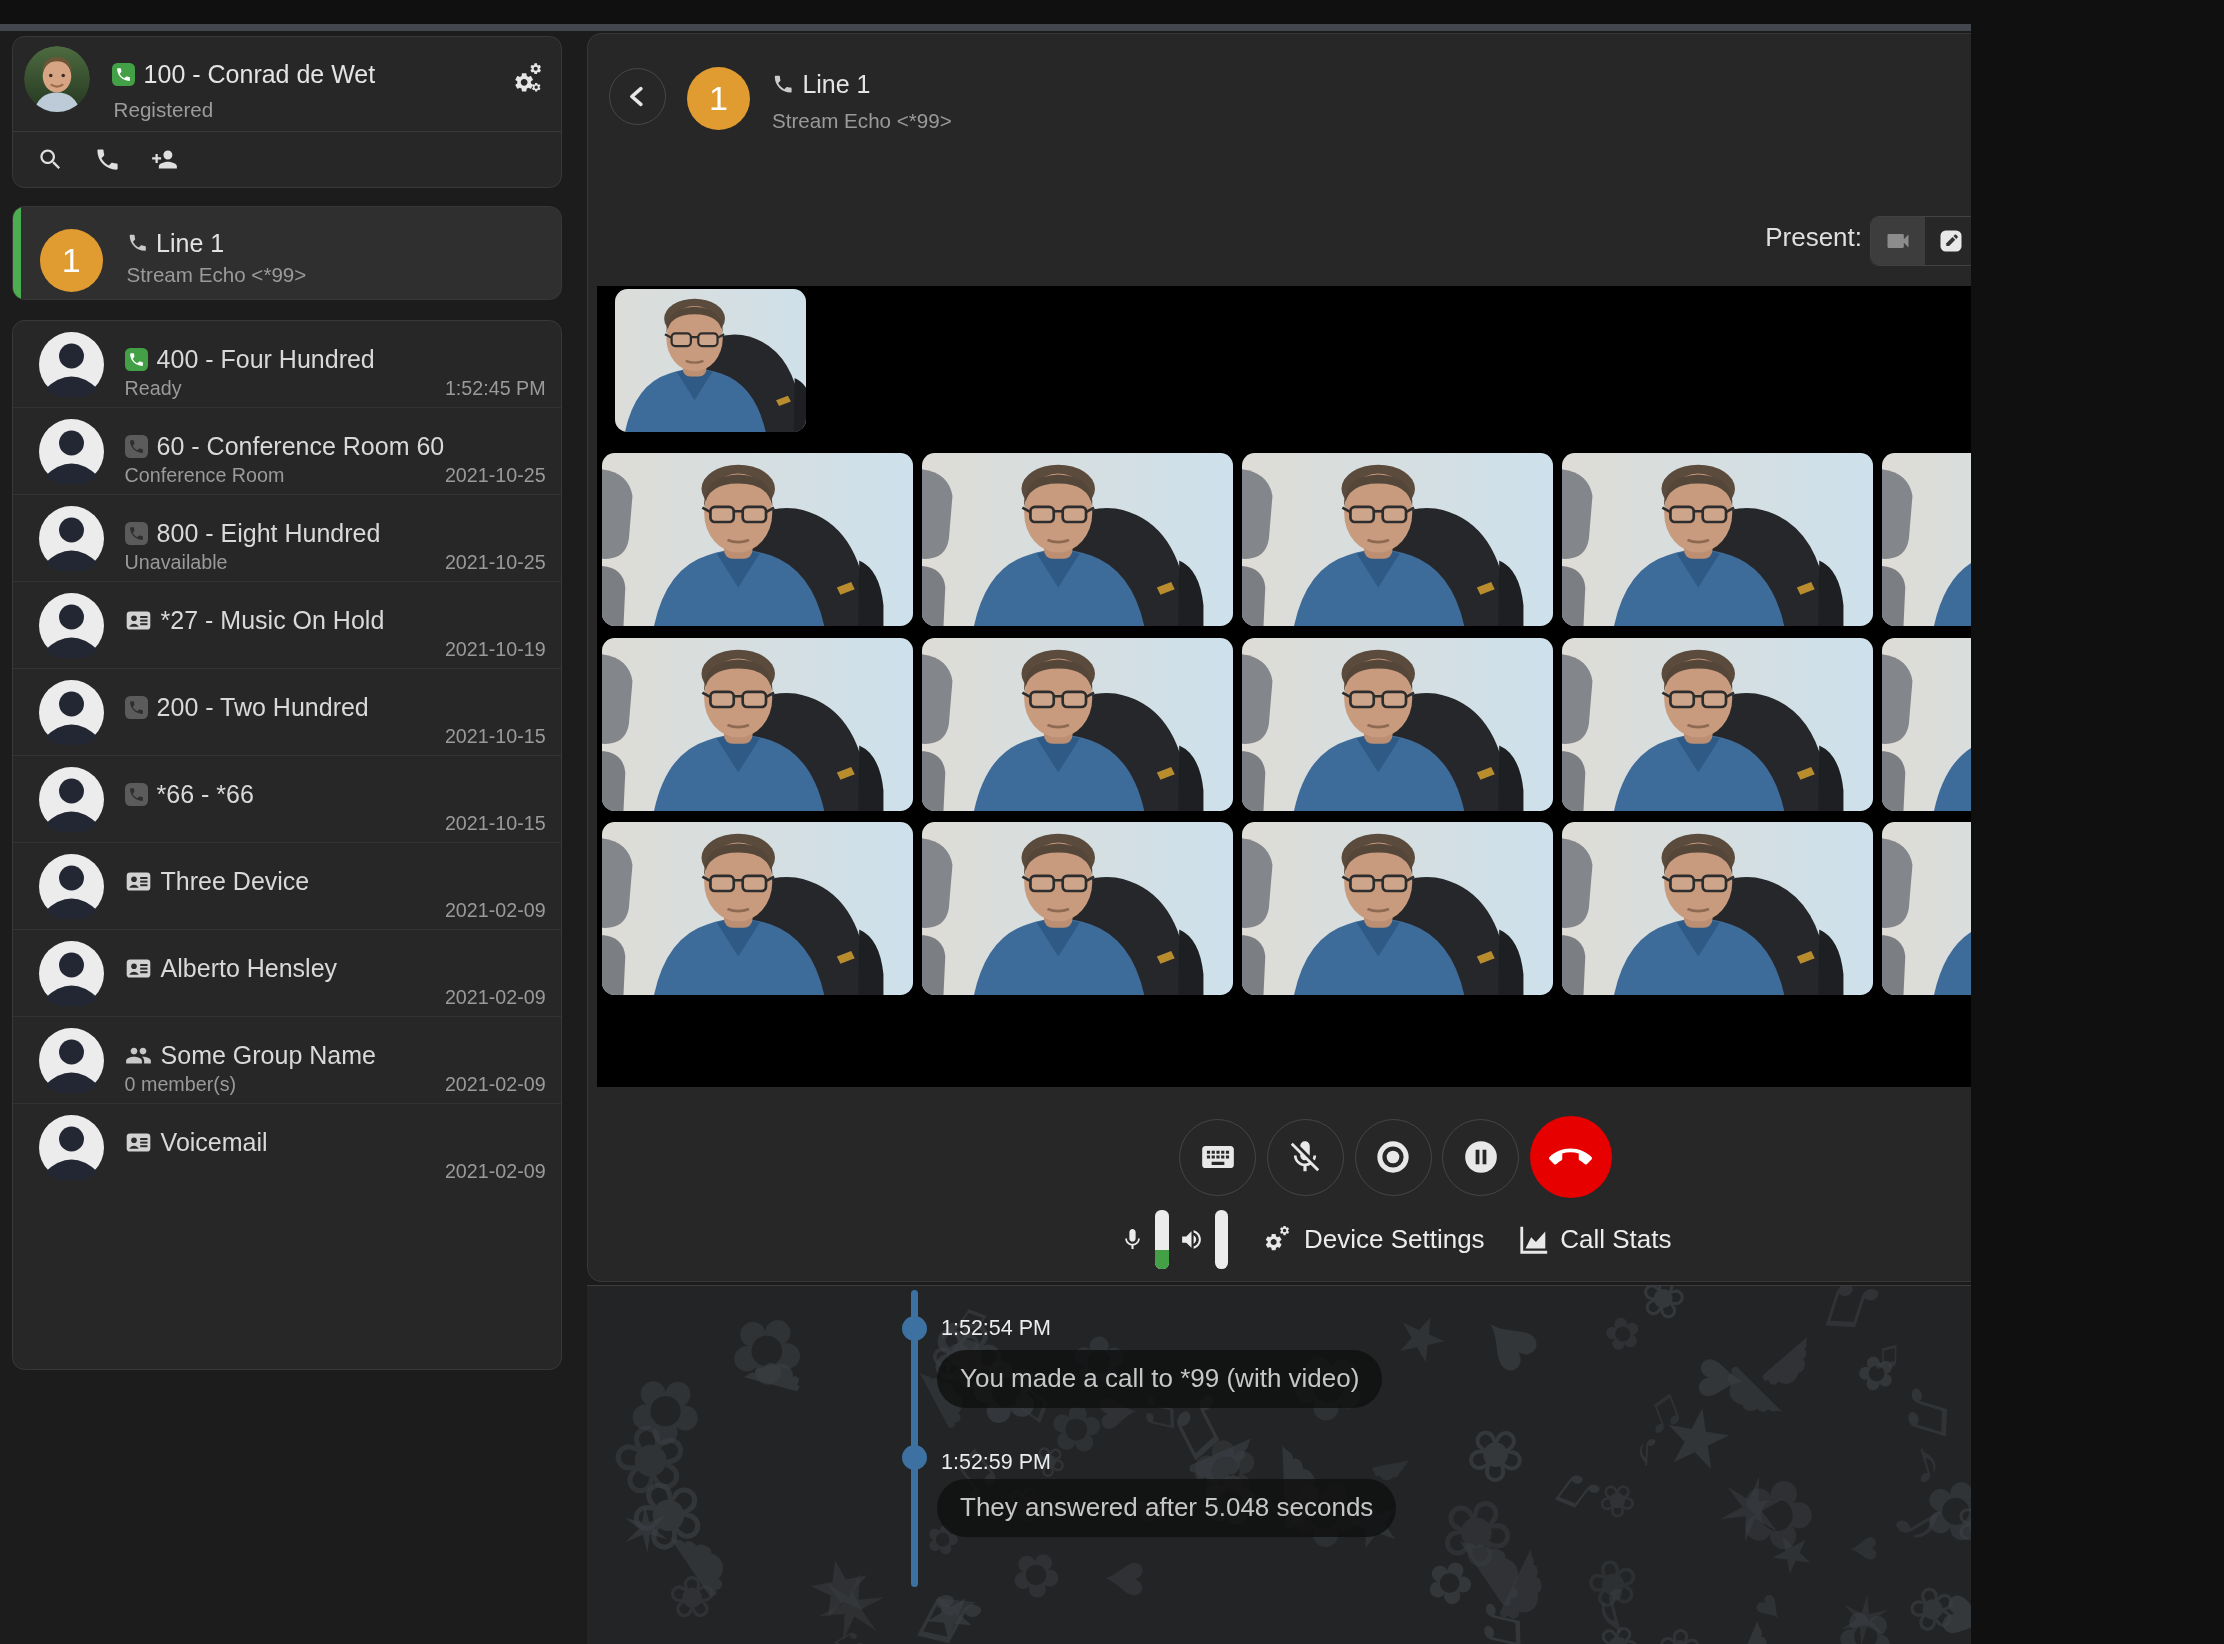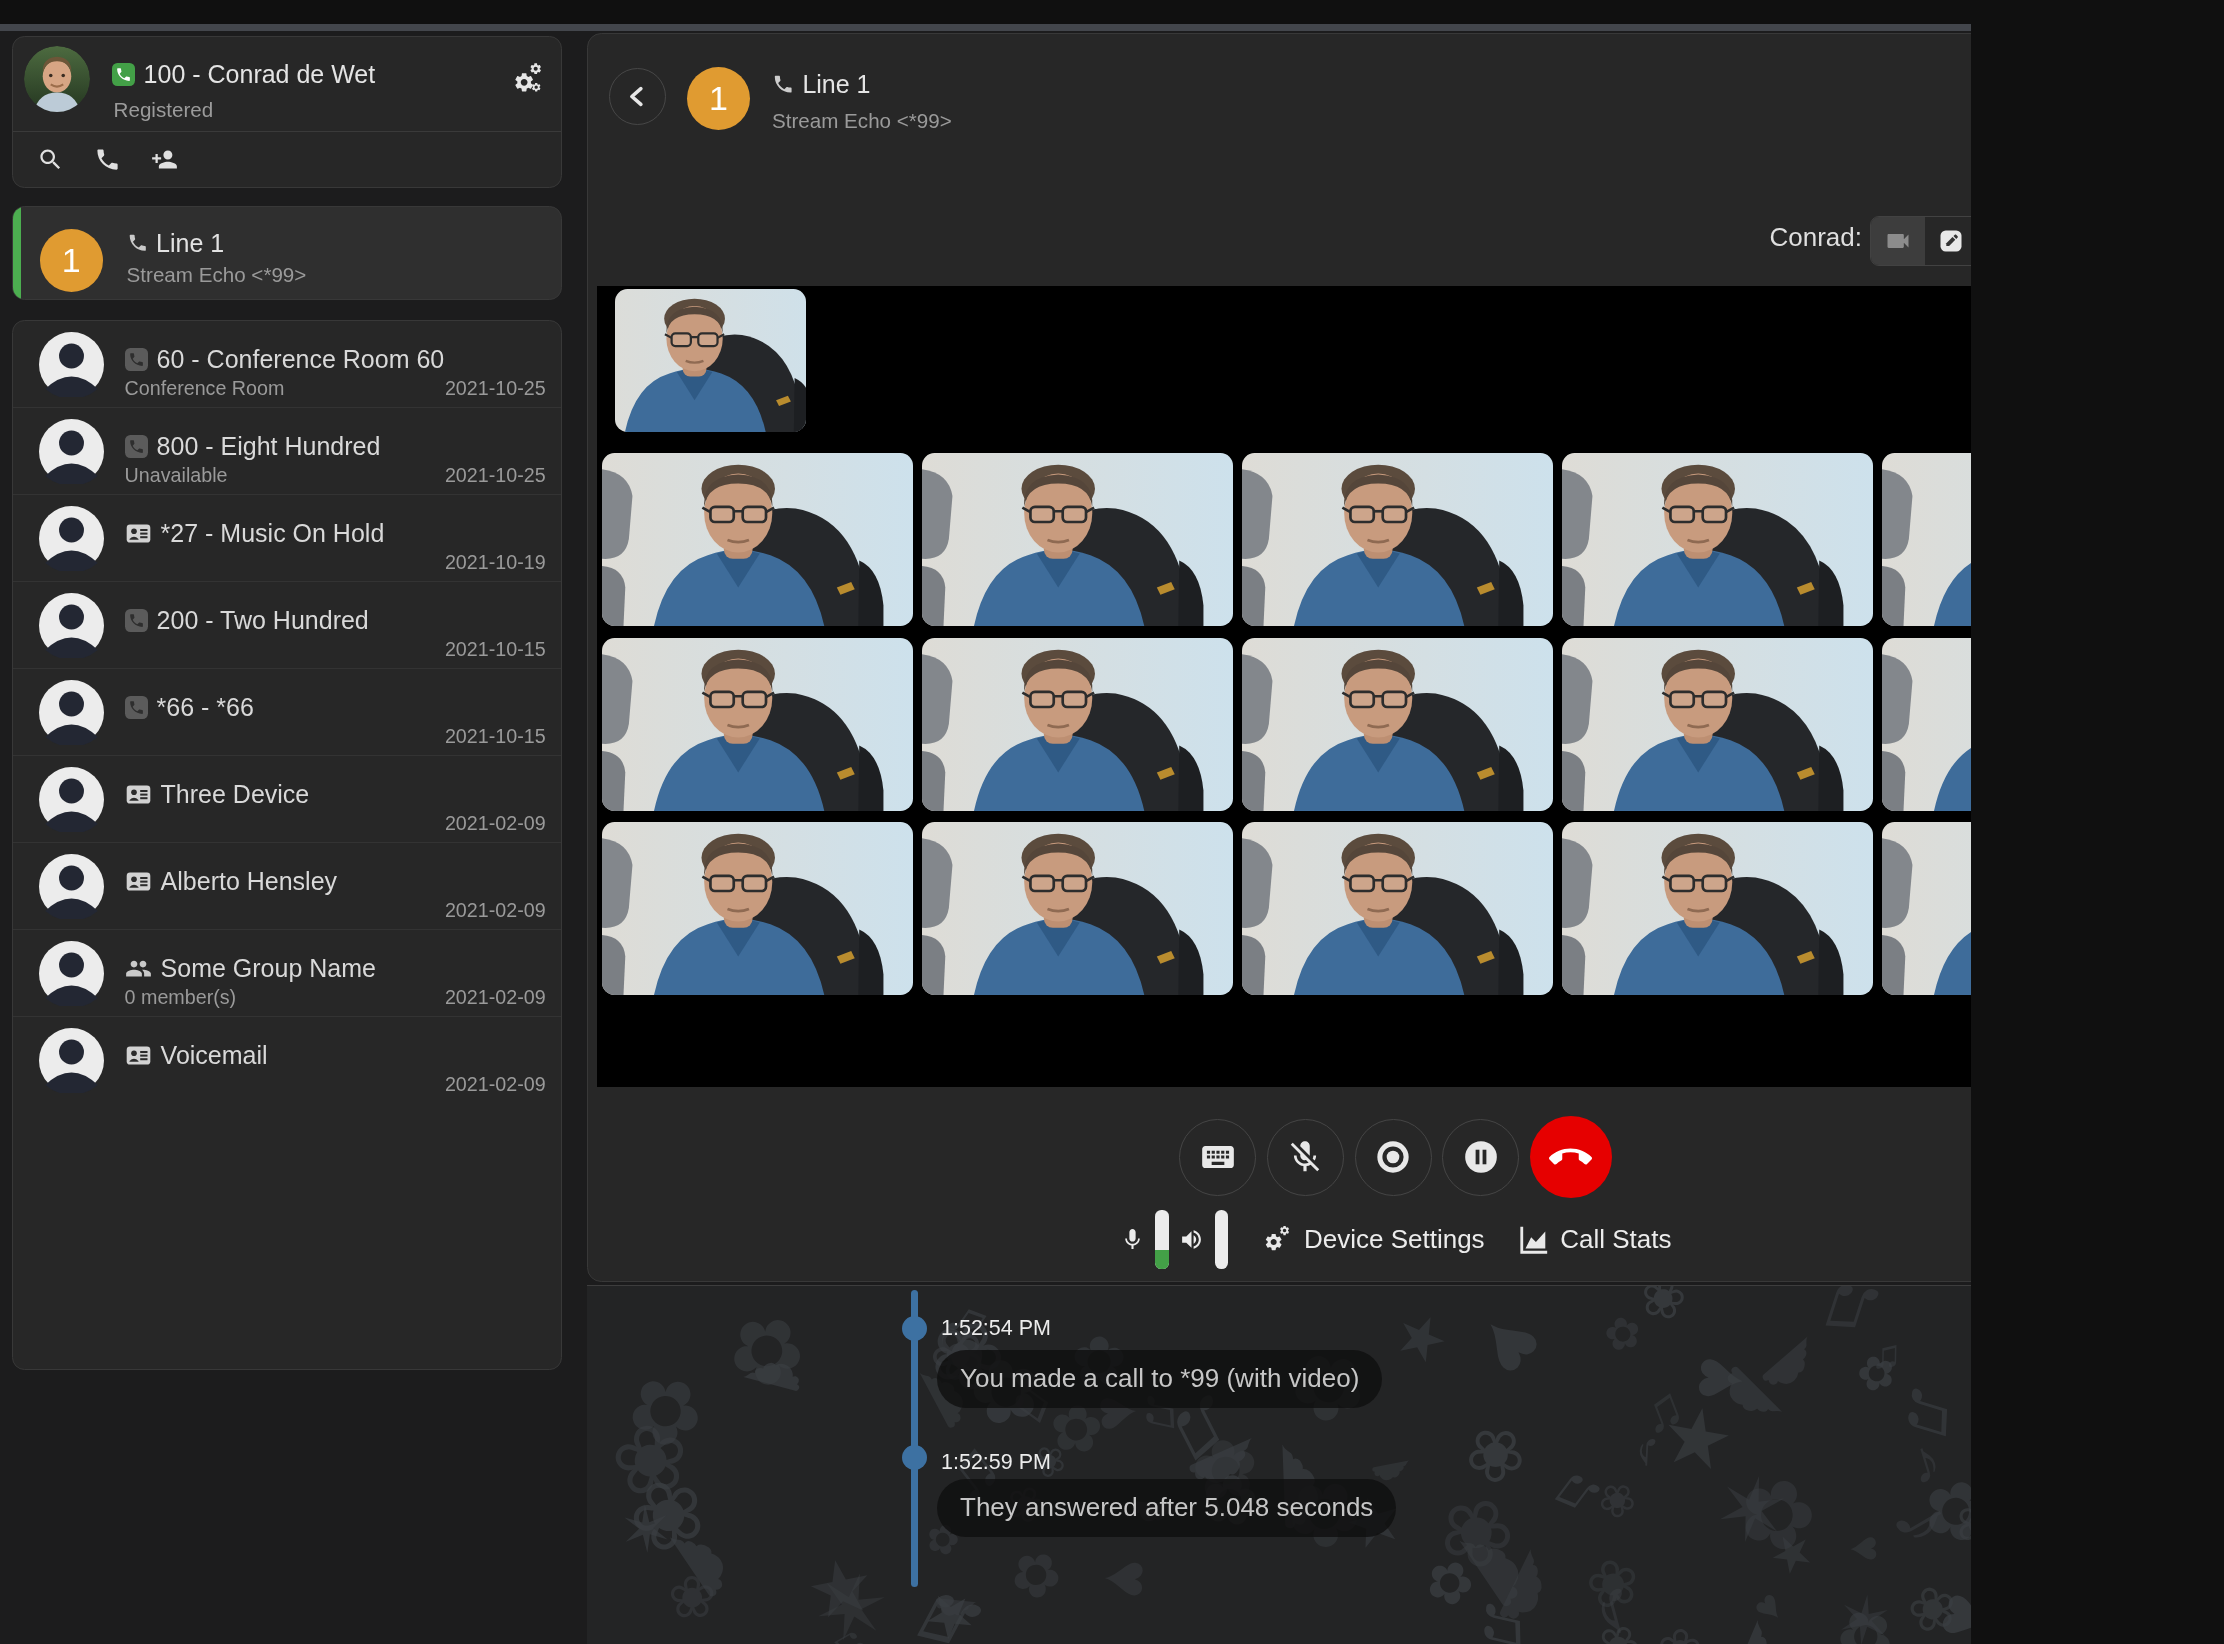--- a/index.html
+++ b/index.html
@@ -201,20 +201,37 @@
   </div>
 
   <div class="card contacts-card" id="contact-list">
       <div class="contact-row">
     <span class="c-avatar"><svg viewBox="0 0 73 73">
             <circle cx="36.5" cy="36.5" r="36.5" fill="#ececec"></circle>
             <circle cx="36.5" cy="27" r="14" fill="#232733"></circle>
             <path d="M7 64 Q36.5 36 66 64 Q53 75 36.5 75 Q20 75 7 64 Z" fill="#232733"></path>
           </svg></span>
     <span class="c-titlerow">
+          <span class="badge-sq badge-green">
+            <svg viewBox="0 0 24 24">
+              <path fill="#fff" d="M6.62 10.79c1.44 2.83 3.76 5.14 6.59 6.59l2.2-2.21c.27-.27.67-.36 1.02-.24 1.12.37 2.33.57 3.57.57.55 0 1 .45 1 1V20c0 .55-.45 1-1 1-9.39 0-17-7.61-17-17 0-.55.45-1 1-1h3.5c.55 0 1 .45 1 1 0 1.25.2 2.45.57 3.57.11.35.03.74-.25 1.02l-2.2 2.2z"></path>
+            </svg>
+          </span>
+          <span class="c-title">400 - Four Hundred</span>
+        </span>
+    <span class="c-sub">Ready</span>
+    <span class="c-meta">1:52:45 PM</span>
+      </div>
+      <div class="contact-row">
+    <span class="c-avatar"><svg viewBox="0 0 73 73">
+            <circle cx="36.5" cy="36.5" r="36.5" fill="#ececec"></circle>
+            <circle cx="36.5" cy="27" r="14" fill="#232733"></circle>
+            <path d="M7 64 Q36.5 36 66 64 Q53 75 36.5 75 Q20 75 7 64 Z" fill="#232733"></path>
+          </svg></span>
+    <span class="c-titlerow">
           <span class="badge-sq badge-gray">
             <svg viewBox="0 0 24 24">
               <path fill="#2e2e2e" d="M6.62 10.79c1.44 2.83 3.76 5.14 6.59 6.59l2.2-2.21c.27-.27.67-.36 1.02-.24 1.12.37 2.33.57 3.57.57.55 0 1 .45 1 1V20c0 .55-.45 1-1 1-9.39 0-17-7.61-17-17 0-.55.45-1 1-1h3.5c.55 0 1 .45 1 1 0 1.25.2 2.45.57 3.57.11.35.03.74-.25 1.02l-2.2 2.2z"></path>
             </svg>
           </span>
           <span class="c-title">60 - Conference Room 60</span>
         </span>
     <span class="c-sub">Conference Room</span>
     <span class="c-meta">2021-10-25</span>
       </div>
@@ -385,21 +402,21 @@
     <div class="hdr-circle">1</div>
     <div class="hdr-title">
       <svg viewBox="0 0 24 24">
           <path d="M6.62 10.79c1.44 2.83 3.76 5.14 6.59 6.59l2.2-2.21c.27-.27.67-.36 1.02-.24 1.12.37 2.33.57 3.57.57.55 0 1 .45 1 1V20c0 .55-.45 1-1 1-9.39 0-17-7.61-17-17 0-.55.45-1 1-1h3.5c.55 0 1 .45 1 1 0 1.25.2 2.45.57 3.57.11.35.03.74-.25 1.02l-2.2 2.2z"></path>
         </svg>
       <span>Line 1</span>
     </div>
     <div class="hdr-sub">Stream Echo &lt;*99&gt;</div>
 
 
-    <div class="present-label">Conrad:</div>
+    <div class="present-label">Present:</div>
     <div class="present-group">
       <div class="present-btn active">
         <svg viewBox="0 0 24 24">
             <path fill="#8c8c8c" d="M17 10.5V7c0-.55-.45-1-1-1H4c-.55 0-1 .45-1 1v10c0 .55.45 1 1 1h12c.55 0 1-.45 1-1v-3.5l4 4v-11l-4 4z"></path>
           </svg>
       </div>
       <div class="present-btn">
         <svg viewBox="0 0 24 24">
           <rect x="3" y="3" width="18" height="18" rx="4.5" fill="#e8e8e8"></rect>
           <path fill="#333333" d="M8 16.3v-2.4l5.3-5.3 2.4 2.4-5.3 5.3H8z"></path>

